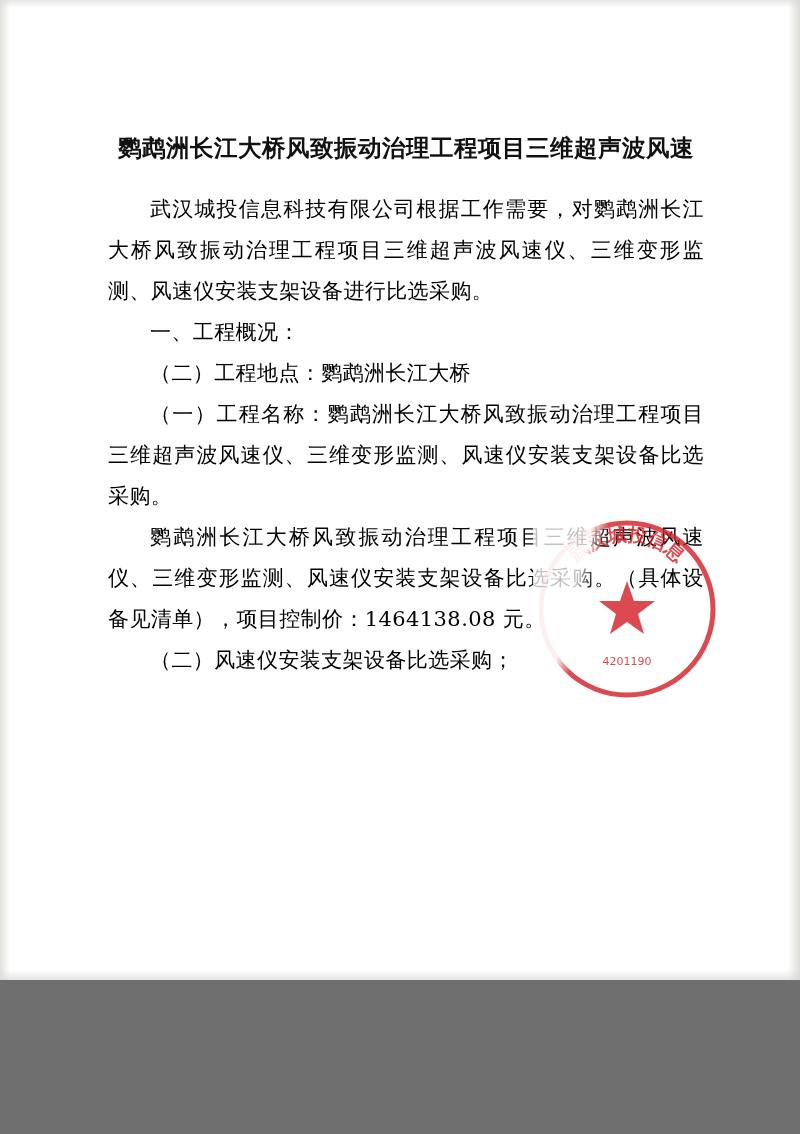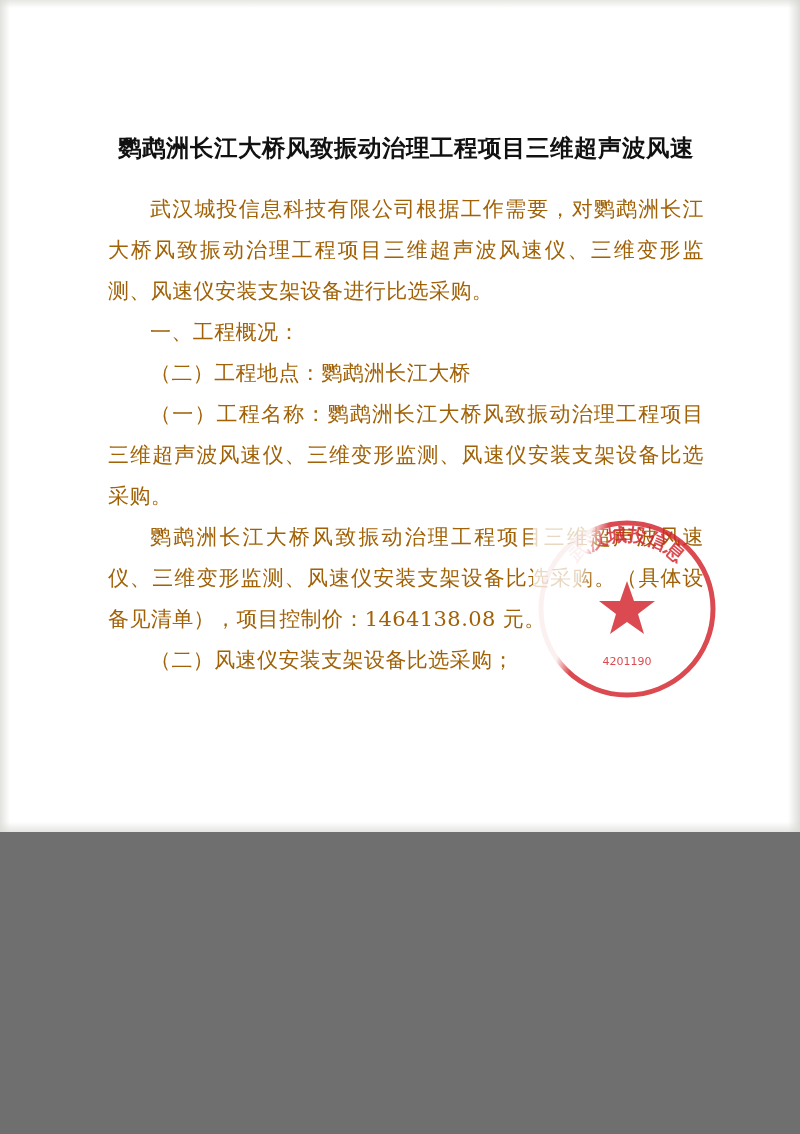--- a/index.html
+++ b/index.html
@@ -3,21 +3,21 @@
 <meta charset="utf-8">
 <style>
   html, body {
     margin: 0;
     padding: 0;
     background: #6f6f6f;
   }
   .page {
     position: relative;
     width: 800px;
-    height: 832px;
+    height: 980px;
     background: #ffffff;
     overflow: hidden;
     font-family: "DejaVu Serif", "Liberation Serif", serif;
     box-sizing: border-box;
   }
   
   .paper-edge-left {
     position: absolute;
     left: 0; top: 0; bottom: 0;
     width: 10px;
@@ -67,21 +67,21 @@
     color: #111;
     margin: 0 0 6px 0;
   }
   .doc-title .t-line { display: block; }
   .doc-title .t-line.l2 { letter-spacing: 1px; }
   .doc-title .t-line.l3 { letter-spacing: 2px; }
 
   .para {
     font-size: 21px;
     line-height: 41px;
-    color: #a16207;
+    color: #000000;
     text-align: justify;
     text-justify: inter-ideograph;
     margin: 0;
     letter-spacing: 0.4px;
   }
   .para.indent { text-indent: 2em; }
   .para.first { margin-top: 18px; }
 
   
   .seal {

